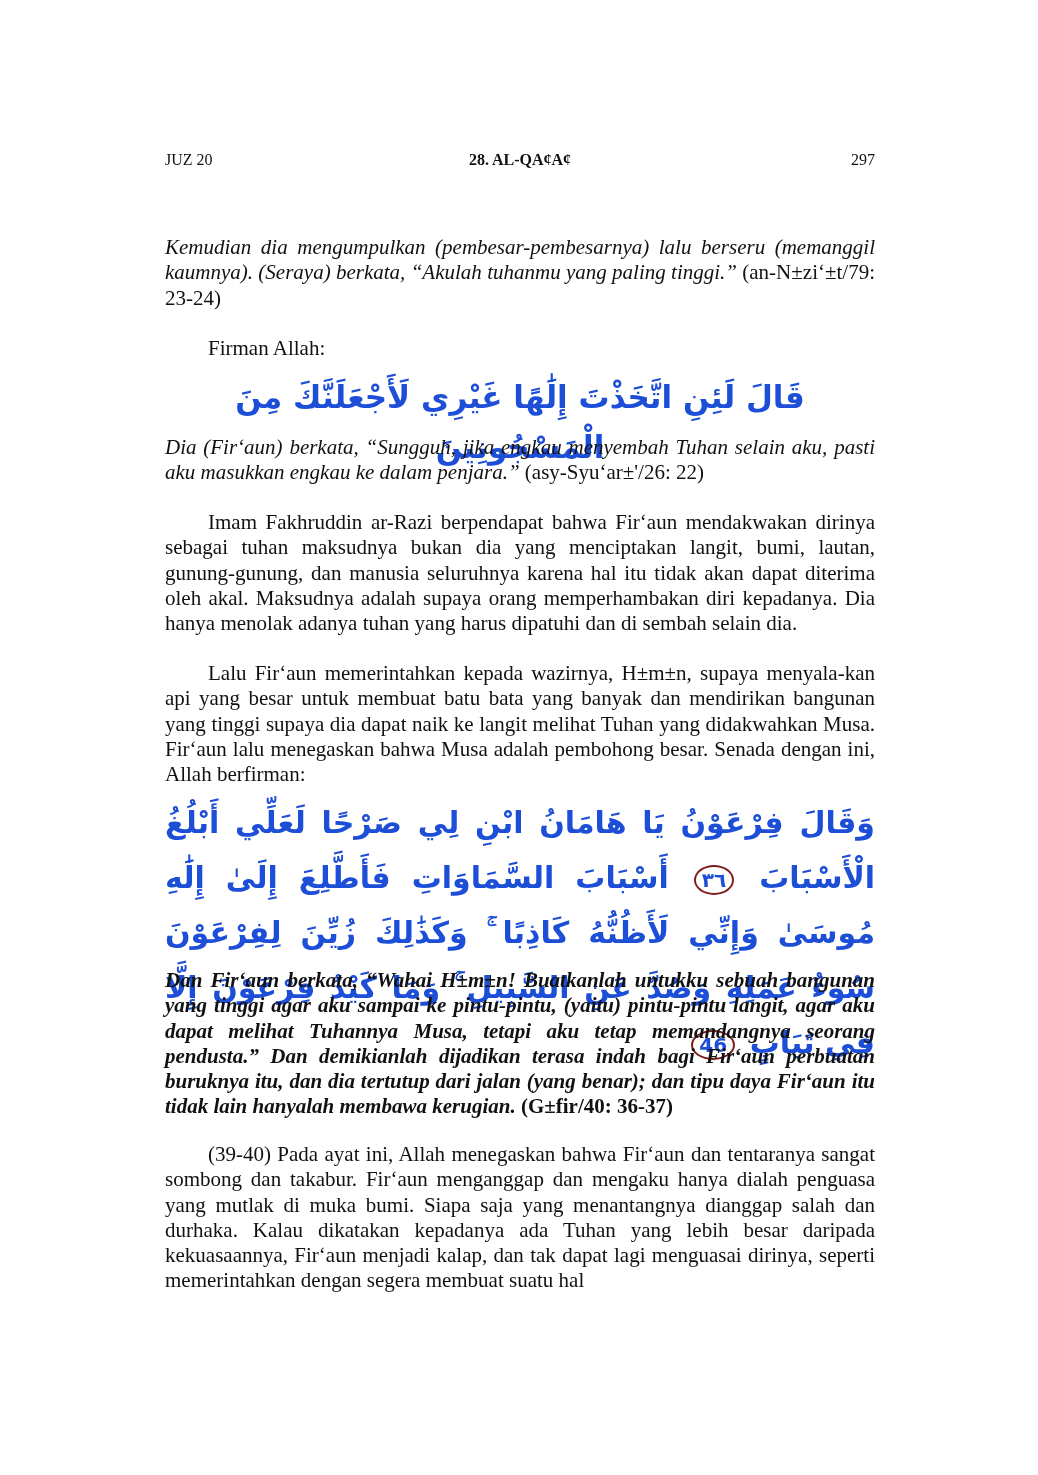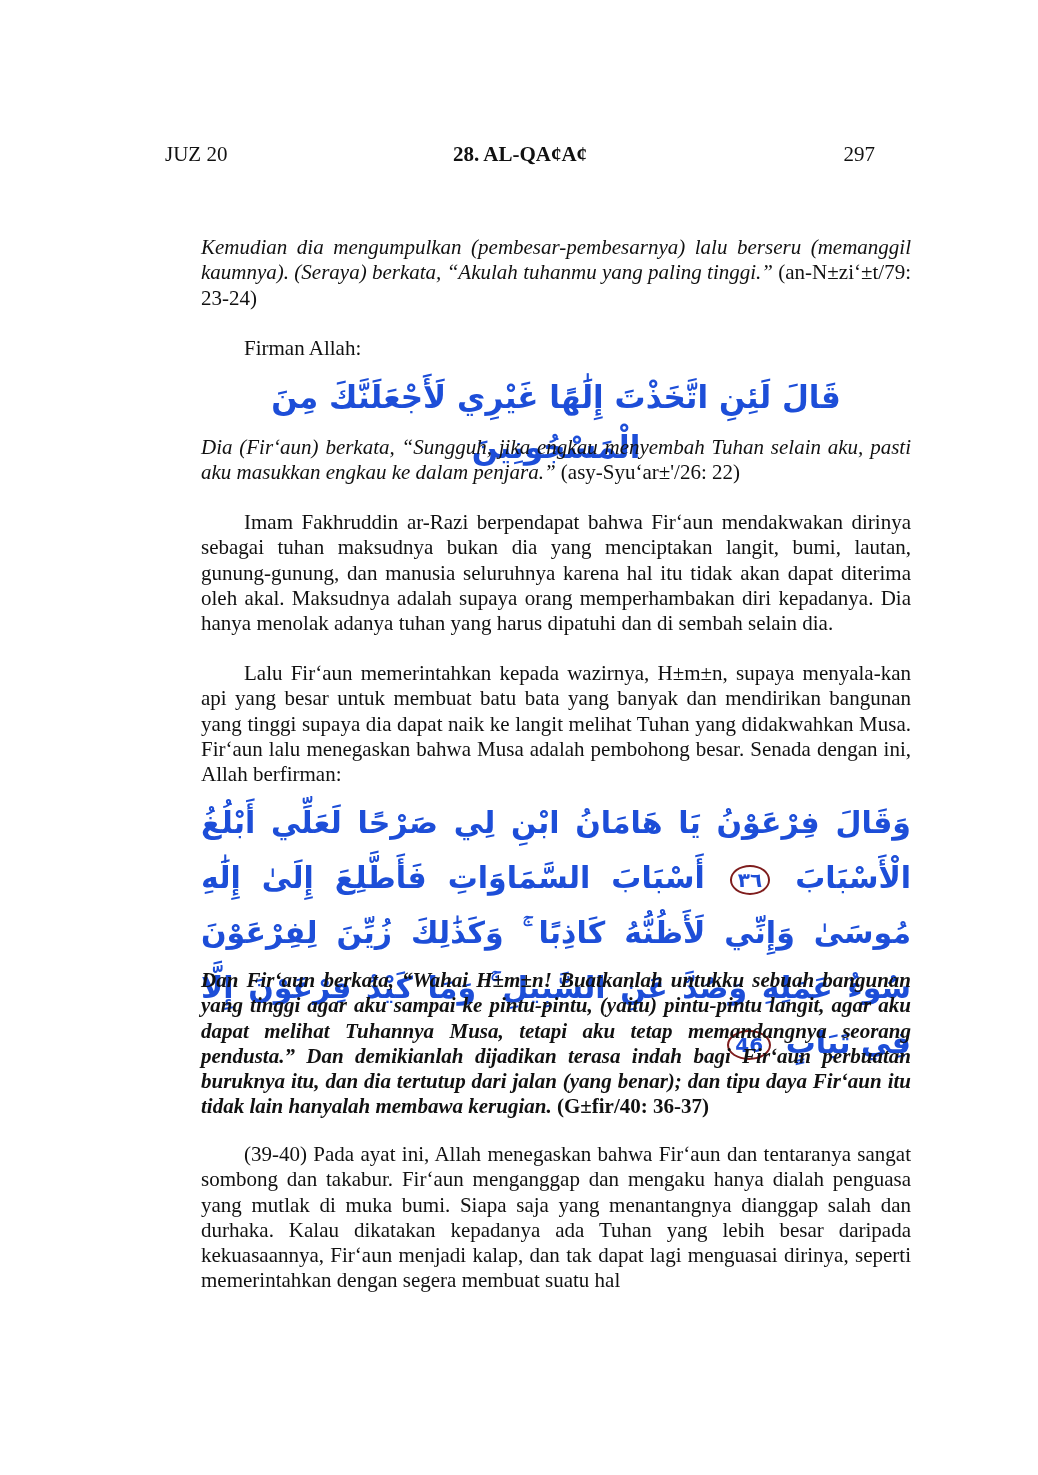--- a/index.html
+++ b/index.html
@@ -16,32 +16,32 @@
     color: #111111;
   }
   .page {
     position: absolute;
     left: 165px;
     top: 0;
     width: 710px;
   }
   .running-header {
     position: absolute;
-    top: 140px;
+    top: 146px;
     left: 0;
     width: 710px;
     height: 28px;
-    font-size: 21px;
+    font-size: 16px;
     line-height: 28px;
   }
   .running-header .juz { position: absolute; left: 0; }
   .running-header .surah { position: absolute; left: 0; width: 710px; text-align: center; font-weight: bold; }
   .running-header .pageno { position: absolute; right: 0; text-align: center; }
 
-  .block { position: absolute; left: 0; width: 710px; margin-left: 36px; }
+  .block { position: absolute; left: 0; width: 710px; }
 
   p {
     margin: 0;
     font-size: 21px;
     line-height: 25.3px;
     text-align: justify;
     text-align-last: left;
   }
   p.indent { text-indent: 43px; }
   .it { font-style: italic; }

